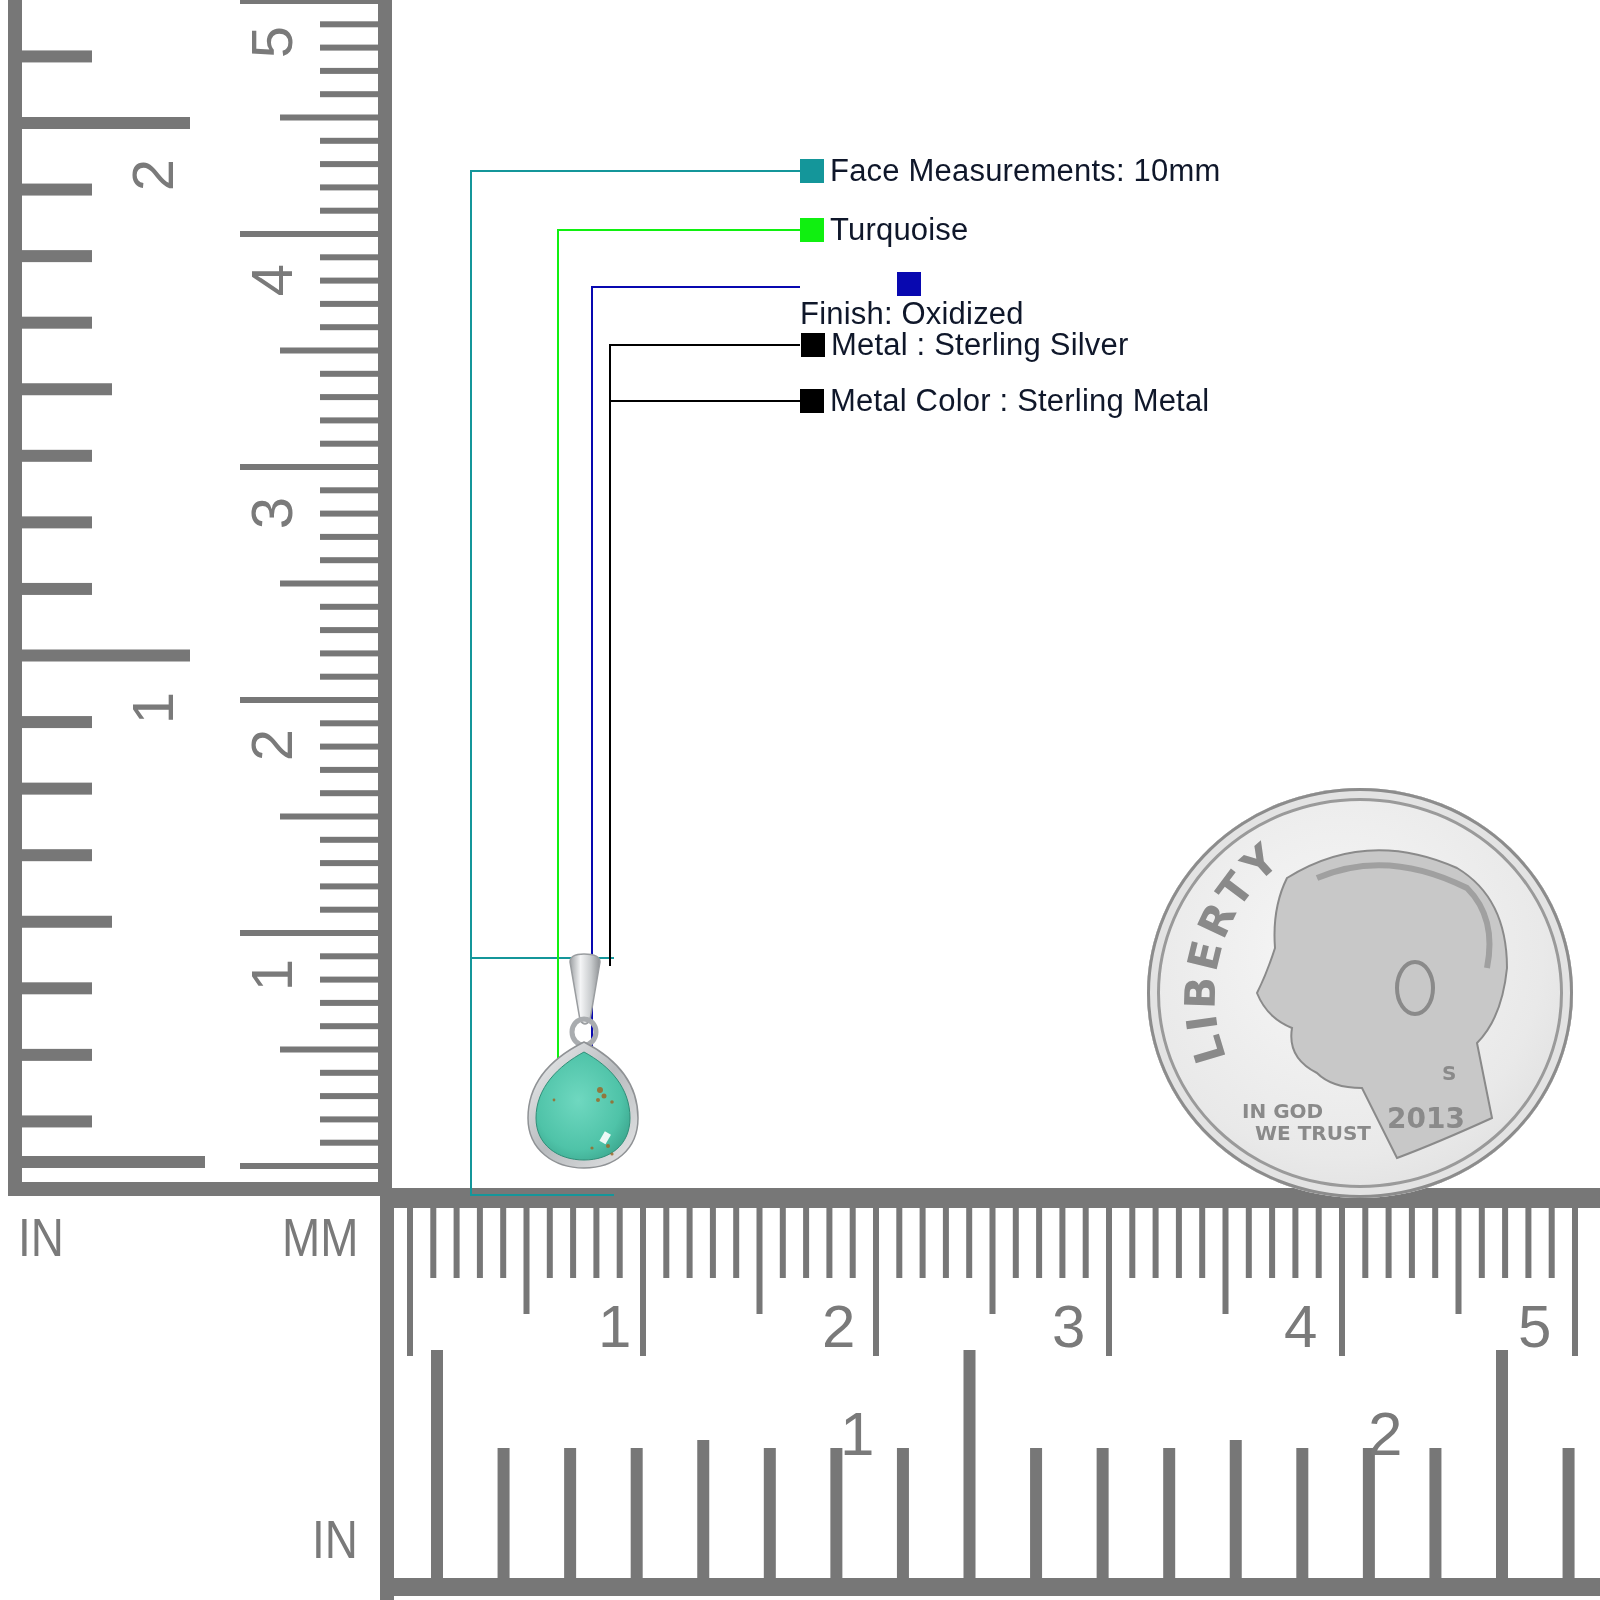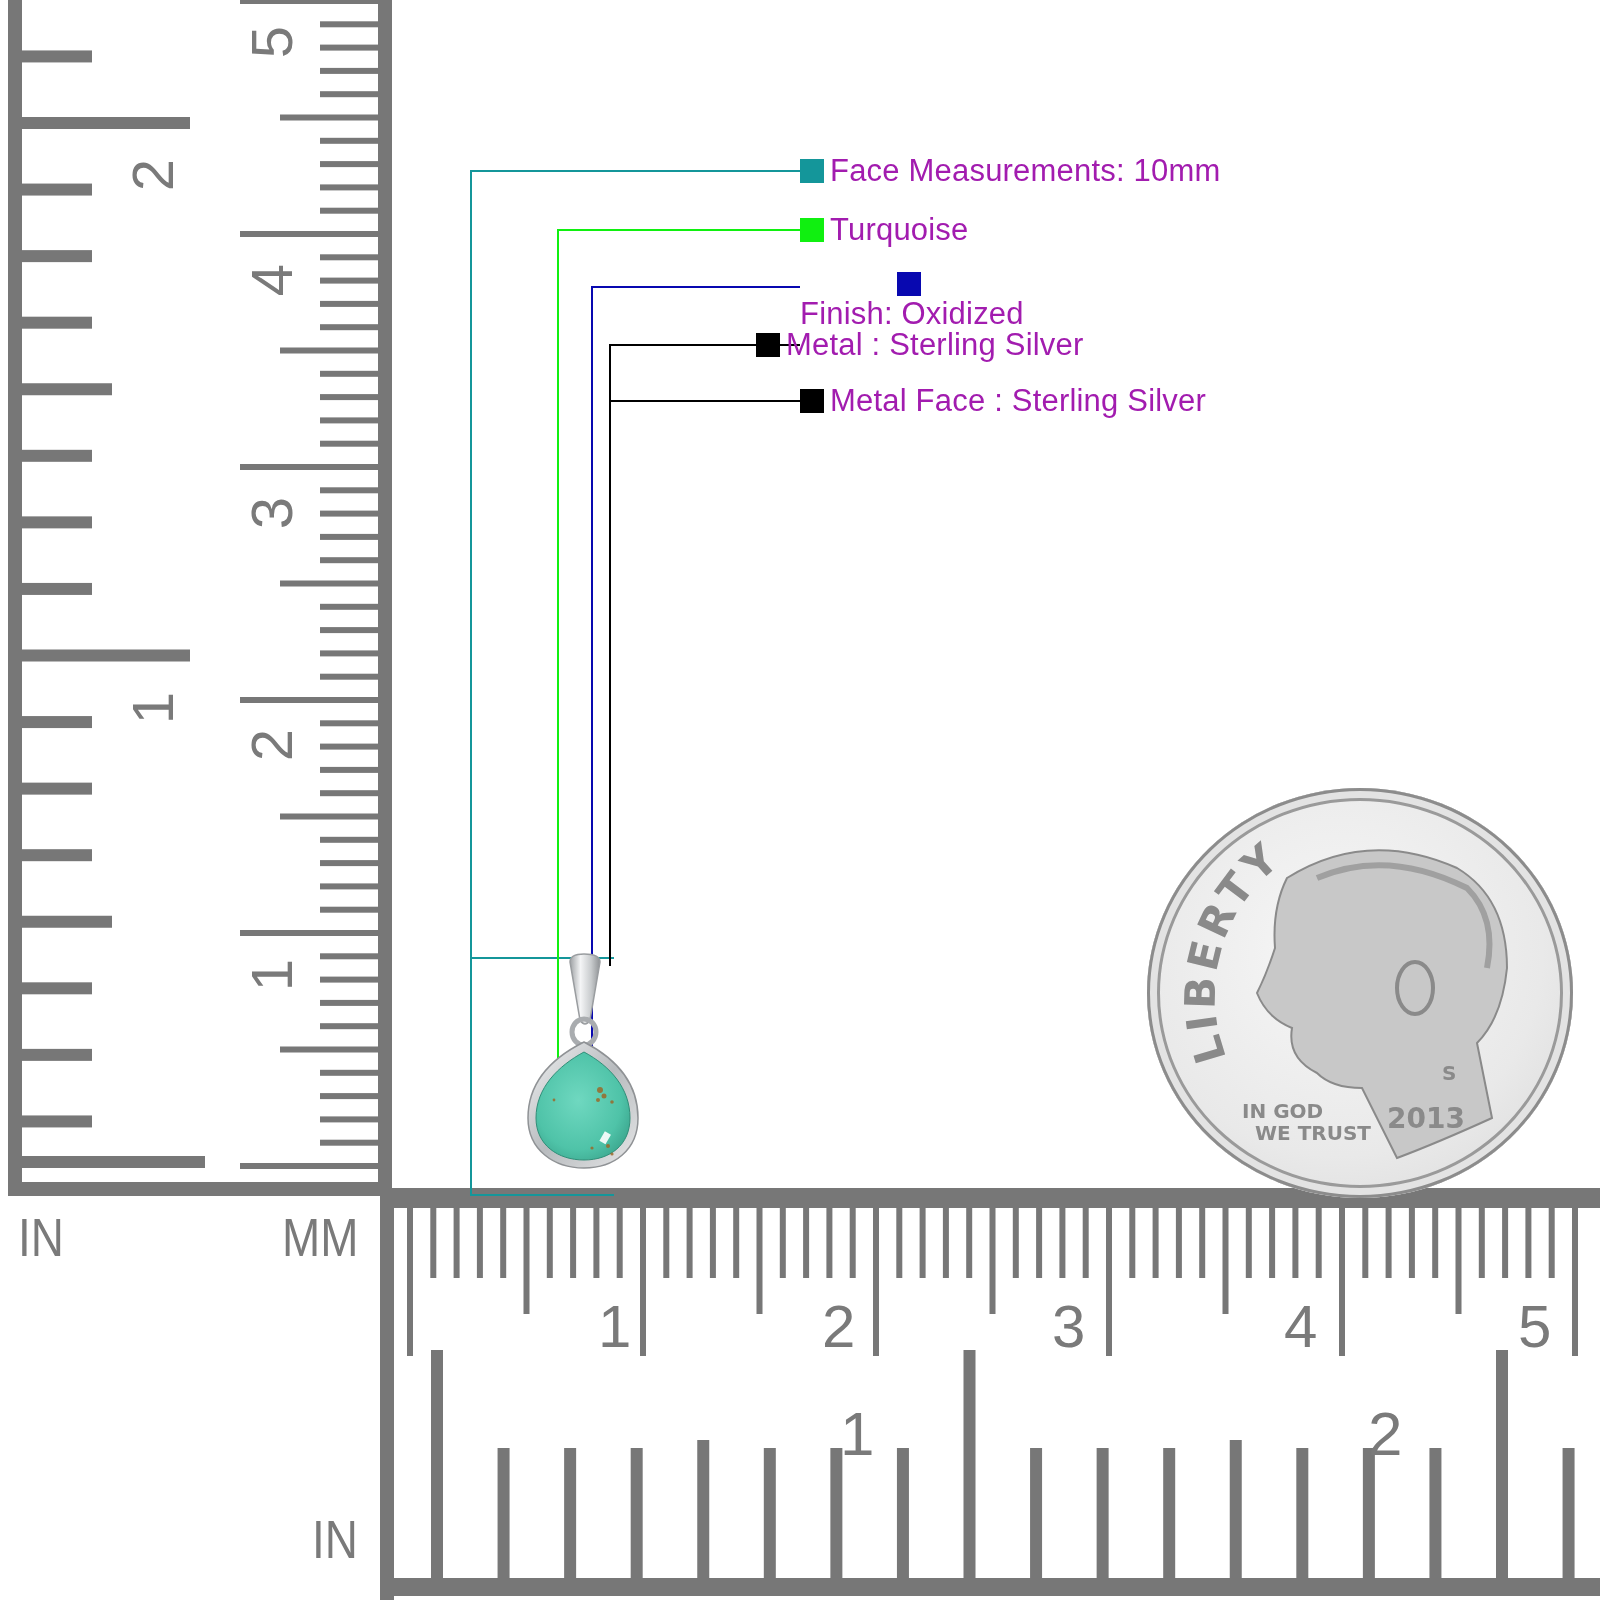--- a/index.html
+++ b/index.html
@@ -1,20 +1,20 @@
 <!DOCTYPE html>
 <html><head>
 <meta charset="utf-8">
 <style>
   html, body { margin:0; padding:0; background:#ffffff; }
   body { width:1600px; height:1600px; position:relative; overflow:hidden; font-family:"Liberation Sans", sans-serif; }
   #stage { position:absolute; left:0; top:0; width:1600px; height:1600px; }
   .legend-item { position:absolute; display:flex; align-items:center; height:30px; }
   .legend-swatch { width:24px; height:24px; margin-right:6px; flex:0 0 auto; }
-  .legend-text { font-size:31px; color:#a21caf; white-space:nowrap; letter-spacing:0.2px; }
+  .legend-text { font-size:31px; color:#0f172a; white-space:nowrap; letter-spacing:0.2px; }
   .ruler-label { position:absolute; color:#7a7a7a; font-family:"Liberation Sans", sans-serif; font-size:54px; transform:scaleX(0.85); transform-origin:left top; }
 </style>
 </head>
 <body>
 
 <div id="stage">
 
   <svg id="left-ruler" style="position:absolute;left:0;top:0" width="400" height="1200" viewBox="0 0 400 1200">
     <g fill="#777777" id="left-ruler-g">
         <rect x="8" y="0" width="14" height="1196"></rect>
@@ -271,22 +271,22 @@
         <span class="legend-text">Face Measurements: 10mm</span>
       </div>
       <div class="legend-item" style="left: 800px; top: 215px;">
         <div class="legend-swatch" style="background: rgb(16, 240, 16);"></div>
         <span class="legend-text">Turquoise</span>
       </div>
       <div class="legend-item" style="left: 800px; top: 272px; flex-direction: column;">
         <div class="legend-swatch" style="background: rgb(8, 8, 176);"></div>
         <span class="legend-text">Finish: Oxidized</span>
       </div>
-      <div class="legend-item" style="left: 756px; top: 330px;">
+      <div class="legend-item" style="left: 801px; top: 330px;">
         <div class="legend-swatch" style="background: rgb(0, 0, 0);"></div>
         <span class="legend-text">Metal : Sterling Silver</span>
       </div>
       <div class="legend-item" style="left: 800px; top: 386px;">
         <div class="legend-swatch" style="background: rgb(0, 0, 0);"></div>
-        <span class="legend-text">Metal Face : Sterling Silver</span>
+        <span class="legend-text">Metal Color : Sterling Metal</span>
       </div>
     </div>
 </div>
 
 </body></html>

